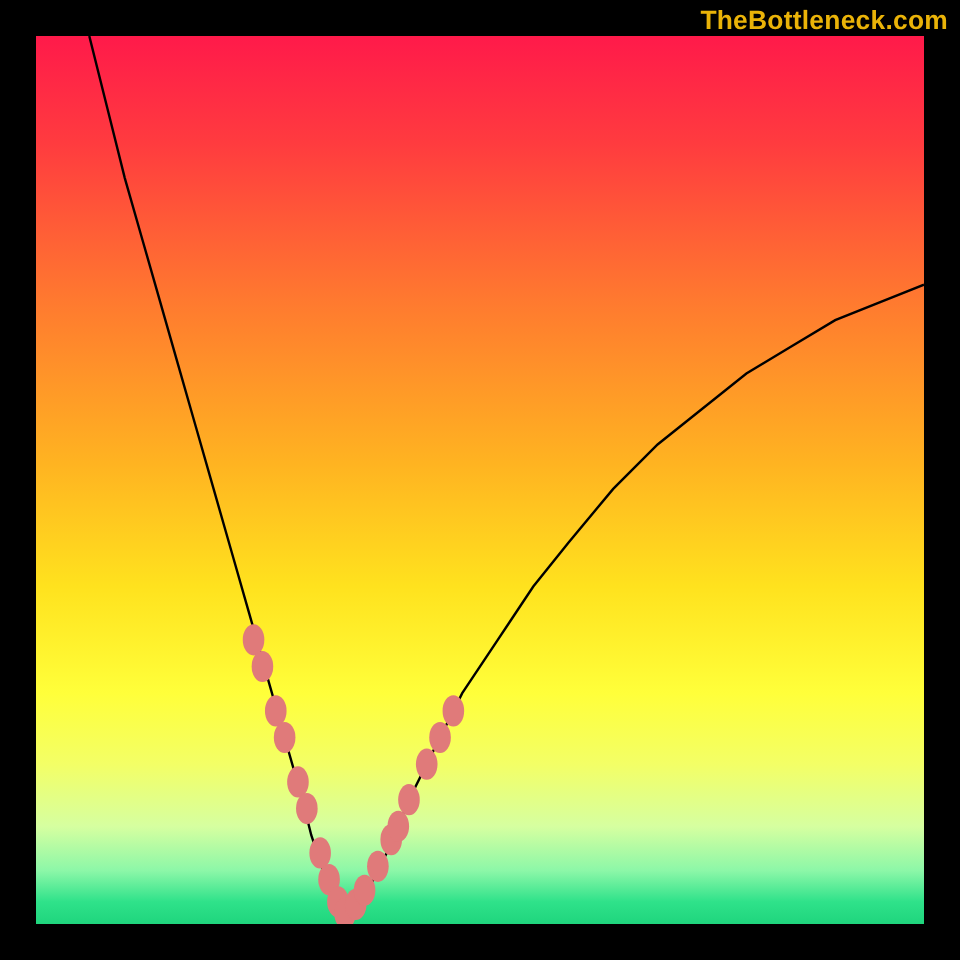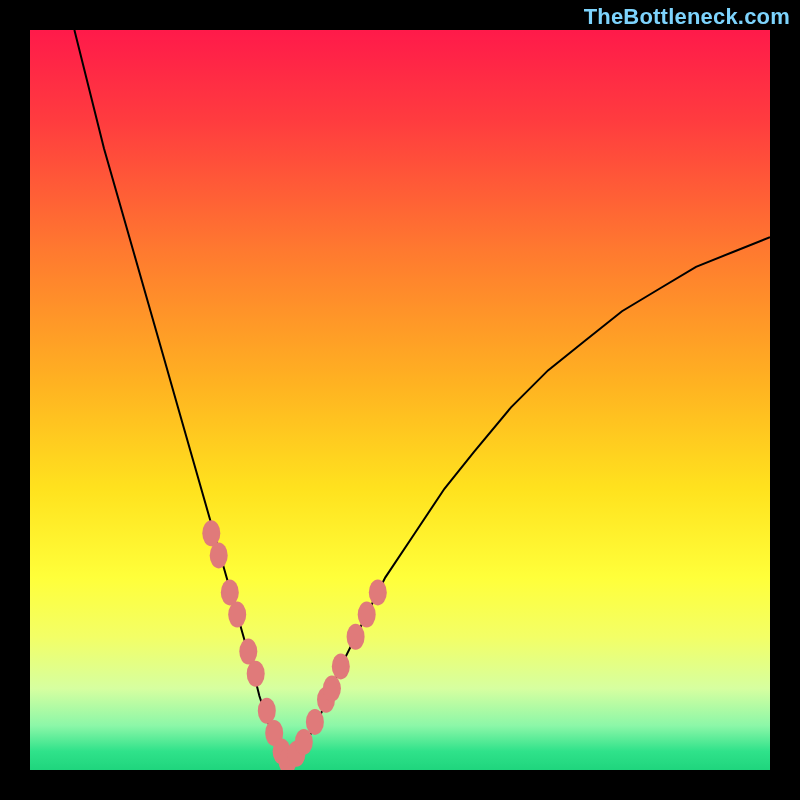--- a/index.html
+++ b/index.html
@@ -14,21 +14,21 @@
   .frame {
     position: relative;
     width: 800px;
     height: 800px;
     background: #000;
   }
   .watermark {
     position: absolute;
     top: 4px;
     right: 10px;
-    color: #7dd3fc;
+    color: #eab308;
     font-size: 22px;
     font-weight: 600;
     letter-spacing: 0.2px;
     z-index: 5;
   }
   .plot-wrap {
     position: absolute;
     left: 30px;
     top: 30px;
     width: 740px;

